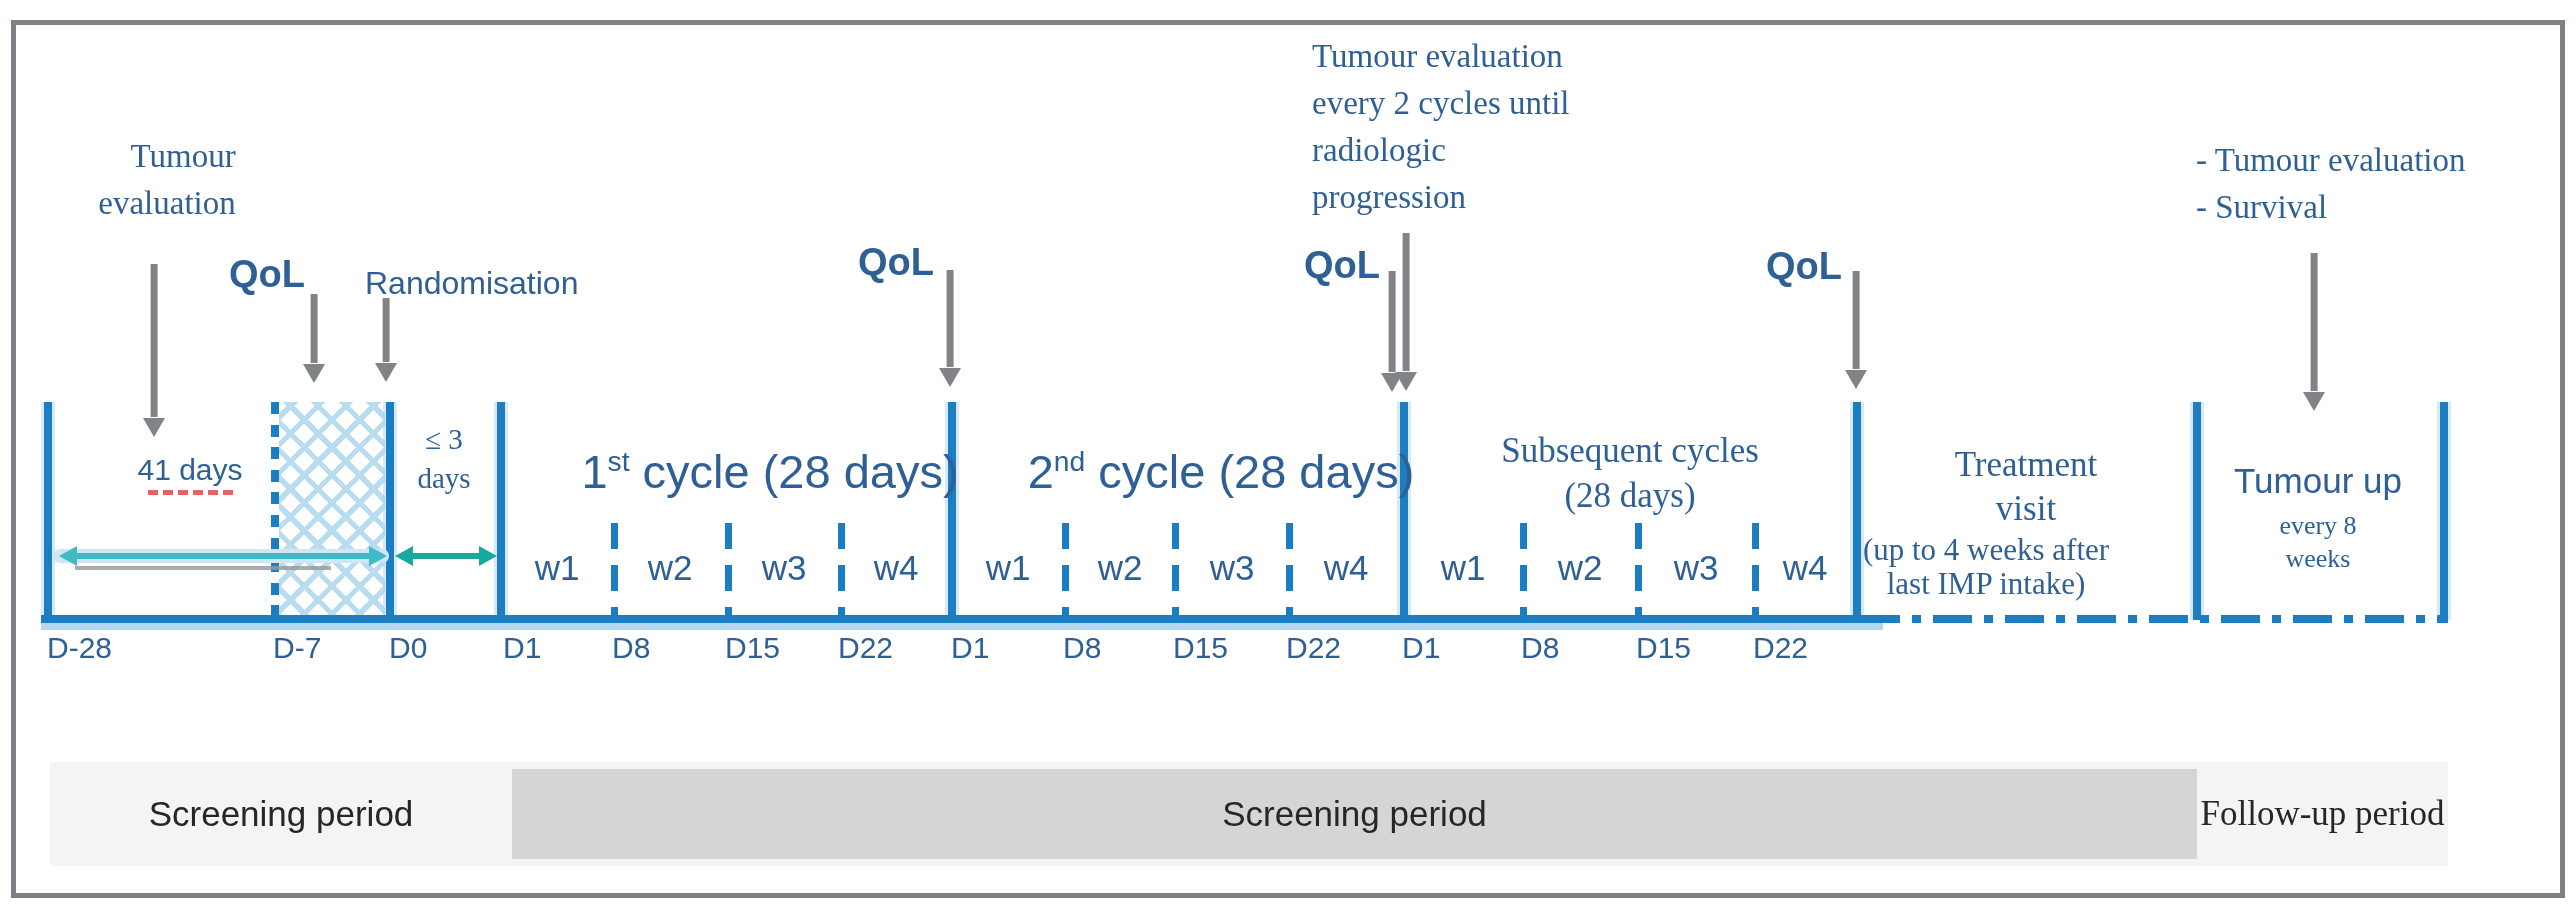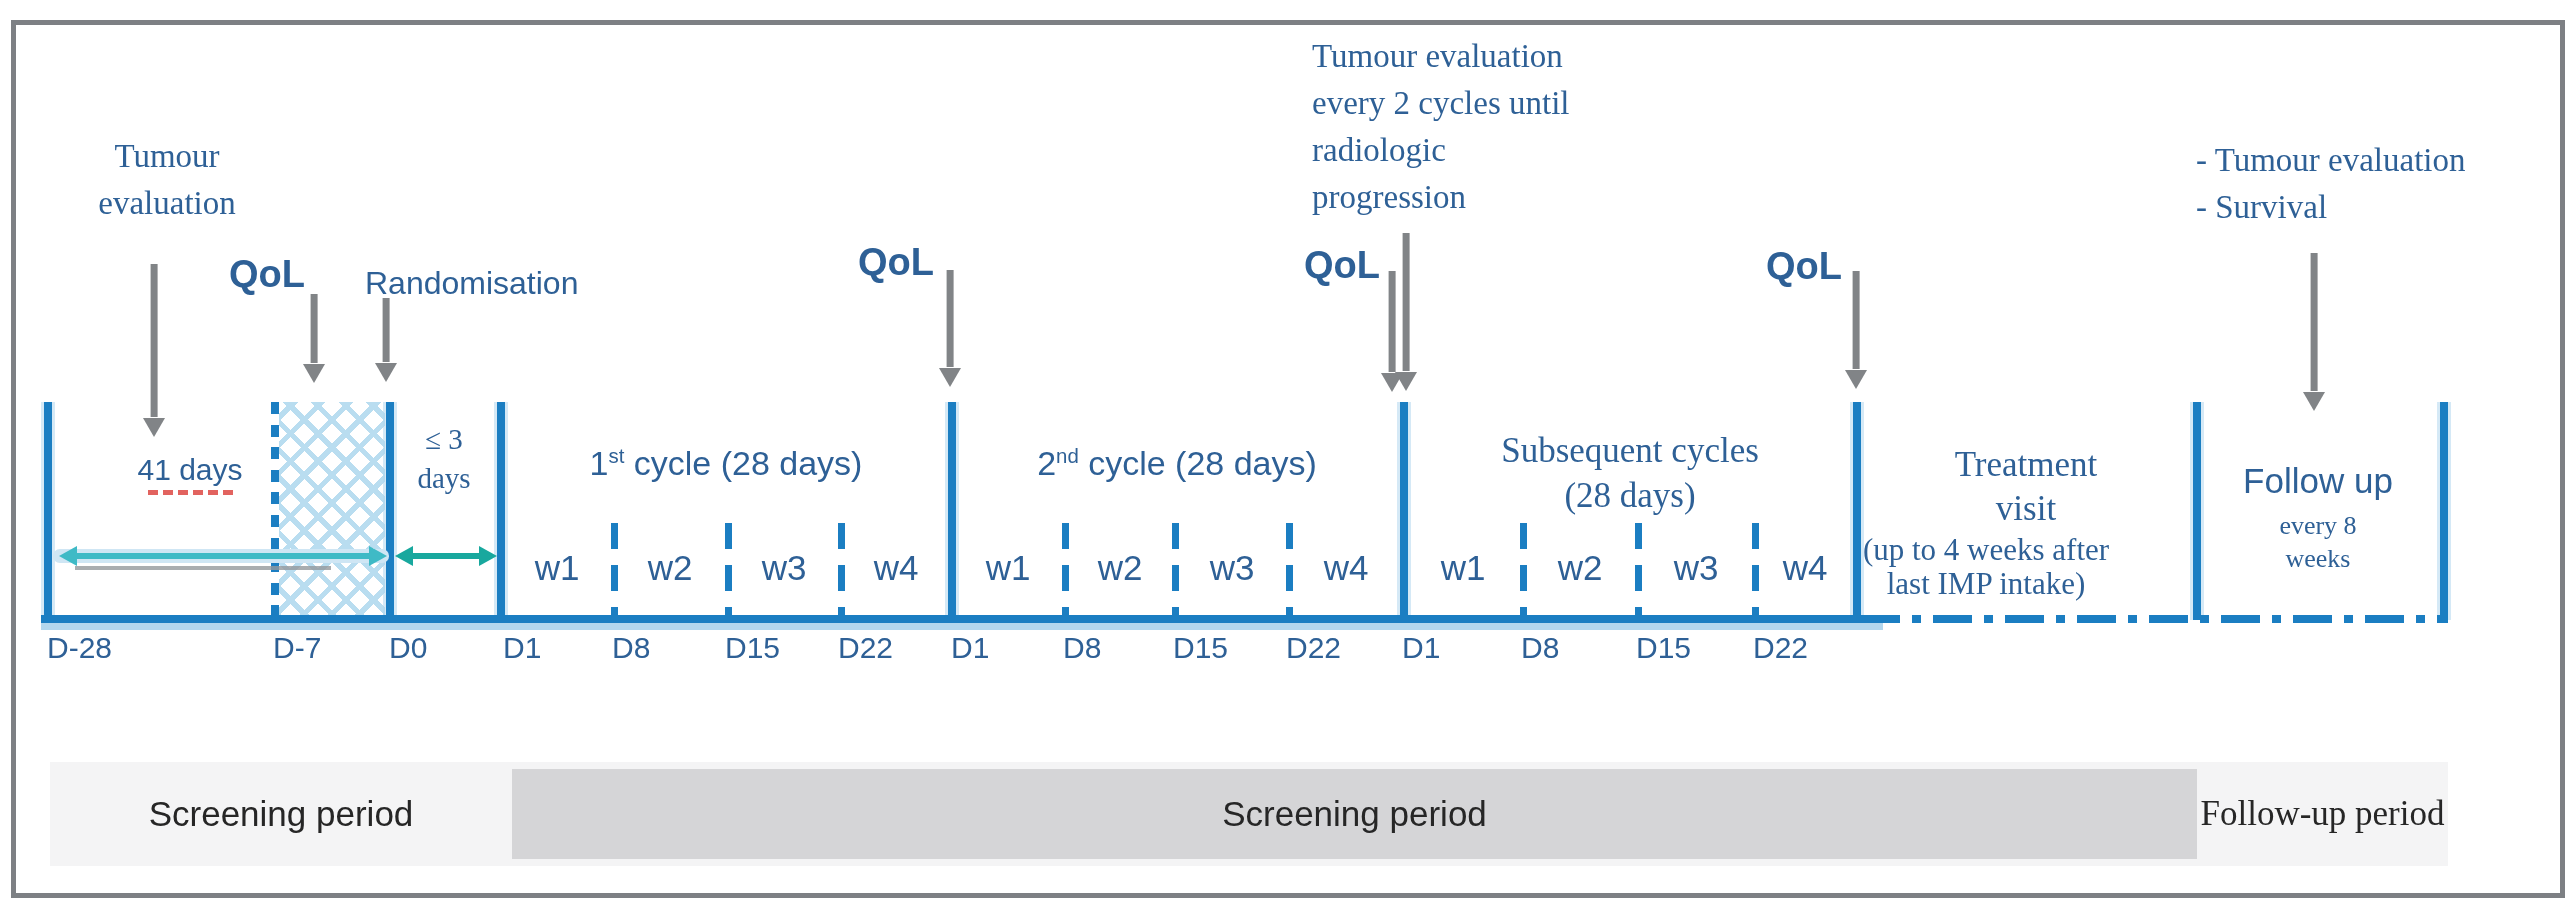--- a/index.html
+++ b/index.html
@@ -41,30 +41,30 @@
     border-top:10.5px solid transparent;border-bottom:10.5px solid transparent;}
   .teal-arrow .hr{position:absolute;right:0;top:50%;transform:translateY(-50%);width:0;height:0;
     border-top:10.5px solid transparent;border-bottom:10.5px solid transparent;}
   .t1 .bar{background:var(--teal);} .t1 .hl{border-right:18px solid var(--teal);}
   .t1 .hr{border-left:18px solid var(--teal);}
   .t2 .bar{background:var(--teal-dark);} .t2 .hl{border-right:18px solid var(--teal-dark);}
   .t2 .hr{border-left:18px solid var(--teal-dark);}
   sup{font-size:0.6em;}
   .ticklbl{top:631px;font-size:30px;color:var(--label-blue);}
   .wk{top:548px;font-size:35px;color:var(--label-blue);}
-  .cyc-title{top:444px;font-size:34px;color:var(--label-blue);}
+  .cyc-title{top:444px;font-size:47px;color:var(--label-blue);margin-left:44px;}
   .band-label{display:flex;align-items:center;justify-content:center;
     font-size:35px;color:var(--text-dark);text-align:center;}
 </style>
 </head>
 <body>
 
 <div class="abs frame"></div>
 
-<div class="abs pre ctr blue" style="left:167px;top:133px;font-size:33px;line-height:47px;">Tumour
+<div class="abs pre ctr blue" style="left:167px;top:133px;font-size:33px;line-height:47px;text-align:right;">Tumour
 evaluation</div>
 
 <div class="abs ctr blue" style="left:267px;top:253px;font-size:38px;font-weight:600;">QoL</div>
 
 <div class="abs blue" style="left:365px;top:265px;font-size:32px;">Randomisation</div>
 
 <div class="abs ctr blue" style="left:896px;top:241px;font-size:38px;font-weight:600;">QoL</div>
 
 <div class="abs pre blue" style="left:1312px;top:33px;font-size:33px;line-height:47px;">Tumour evaluation
 every 2 cycles until
@@ -159,21 +159,21 @@
 
 <div class="abs ctr cyc-title" style="left:726px;"><span>1</span><sup>st</sup><span> cycle (28 days)</span></div>
 <div class="abs ctr cyc-title" style="left:1177px;"><span>2</span><sup>nd</sup><span> cycle (28 days)</span></div>
 <div class="abs pre ctr blue" style="left:1630px;top:428px;font-size:35px;line-height:45px;">Subsequent cycles
 (28 days)</div>
 
 <div class="abs pre ctr blue" style="left:2026px;top:443px;font-size:35px;line-height:44px;">Treatment
 visit</div>
 <div class="abs pre ctr blue" style="left:1986px;top:533px;font-size:31px;line-height:34px;">(up to 4 weeks after
 last IMP intake)</div>
-<div class="abs ctr blue" style="left:2318px;top:461px;font-size:35px;">Follow up</div>
+<div class="abs ctr blue" style="left:2318px;top:461px;font-size:35px;">Tumour up</div>
 <div class="abs pre ctr blue" style="left:2318px;top:509px;font-size:26px;line-height:33px;">every 8
 weeks</div>
 
 <div class="abs ctr wk" style="left:557px;">w1</div>
 <div class="abs ctr wk" style="left:670px;">w2</div>
 <div class="abs ctr wk" style="left:784px;">w3</div>
 <div class="abs ctr wk" style="left:896px;">w4</div>
 <div class="abs ctr wk" style="left:1008px;">w1</div>
 <div class="abs ctr wk" style="left:1120px;">w2</div>
 <div class="abs ctr wk" style="left:1232px;">w3</div>

